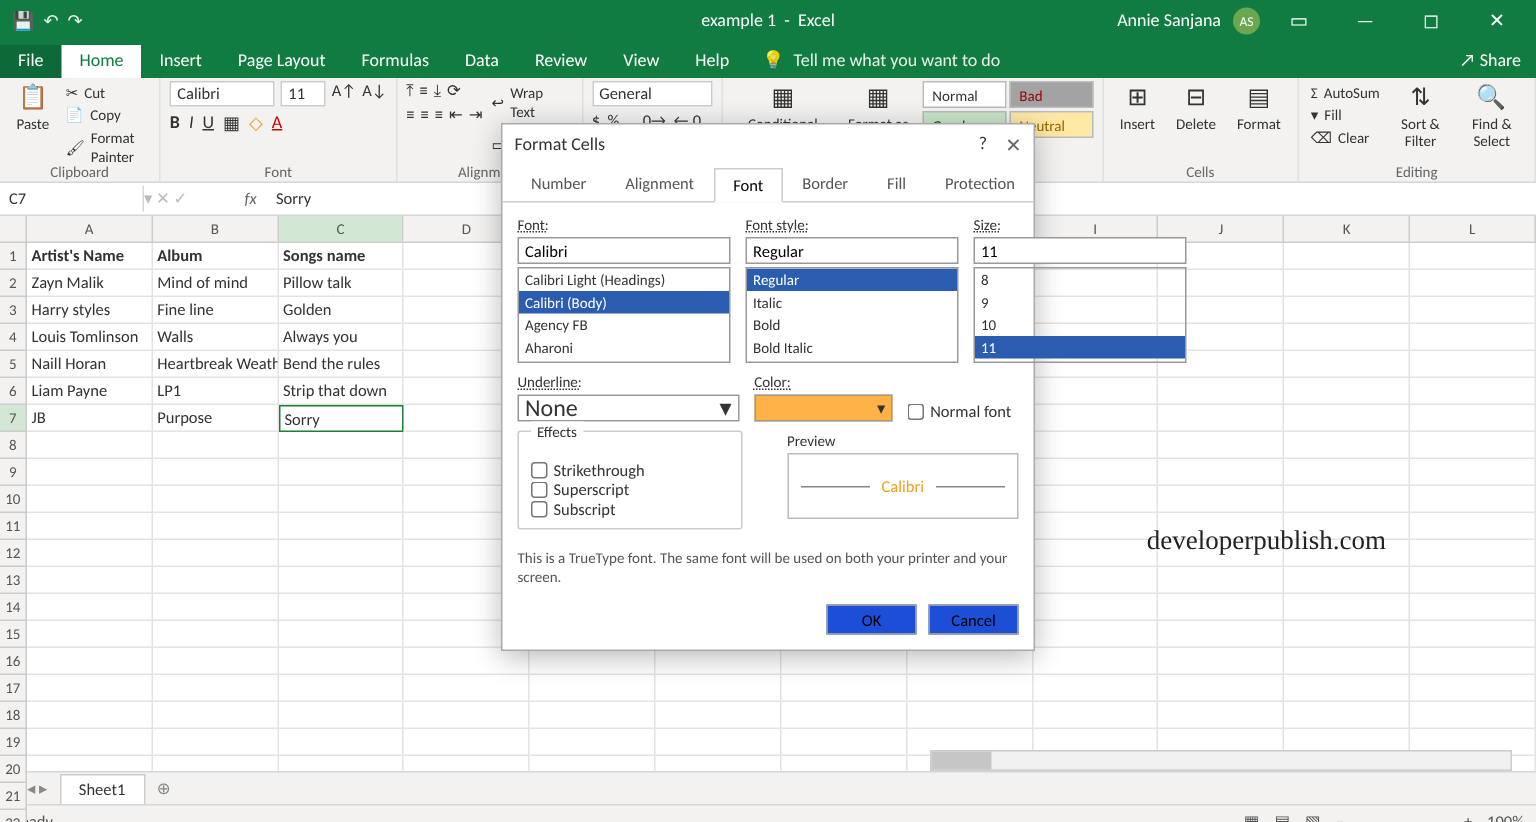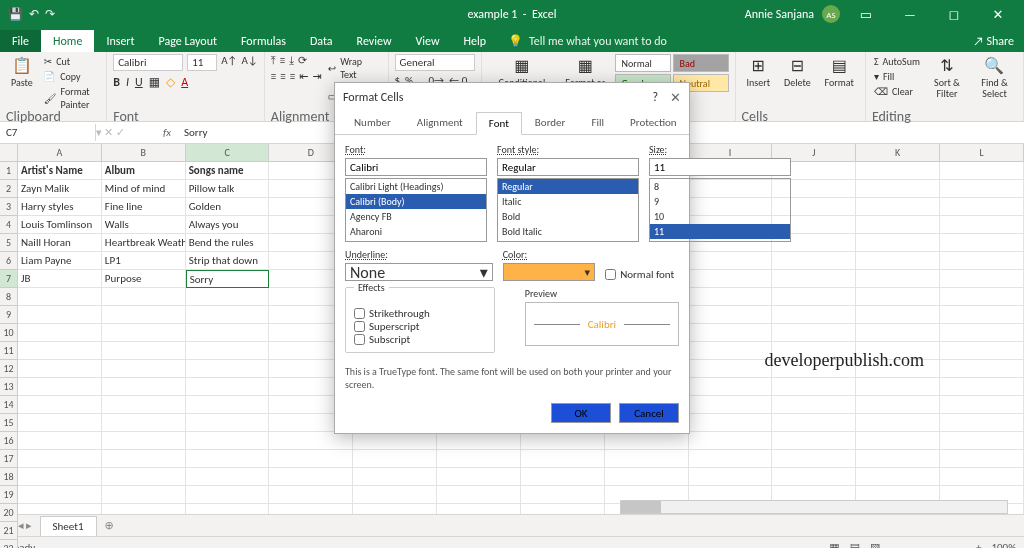--- a/index.html
+++ b/index.html
@@ -13,21 +13,21 @@
 .titlebar .winbtn{width:36px;text-align:center;font-size:13px}
 .ribbon-tabs{height:24px;background:#107c41;color:#fff;display:flex;align-items:flex-end;font-size:12px}
 .ribbon-tabs .tab{padding:4px 12px;cursor:pointer}
 .ribbon-tabs .tab.file{background:#0e6938}
 .ribbon-tabs .tab.active{background:#fff;color:#107c41}
 .ribbon-tabs .tellme{display:flex;align-items:center;gap:6px;padding:4px 10px;opacity:.9}
 .ribbon-tabs .share{margin-left:auto;padding:4px 10px}
 .ribbon{height:70px;background:#f3f2f1;border-bottom:1px solid #d6d6d6;display:flex;font-size:11px}
 .grp{border-right:1px solid #e0e0e0;padding:2px 6px 1px;display:flex;flex-direction:column;justify-content:space-between;height:100%}
 .grp .top{display:flex;gap:4px;align-items:flex-start;height:52px}
-.grp .label{font-size:14px;color:#666;height:12px}
+.grp .label{text-align:center;font-size:10px;color:#666;height:12px}
 .rbtn{display:flex;flex-direction:column;align-items:center;justify-content:center;padding:2px 4px;border:1px solid transparent;border-radius:2px;font-size:10px;text-align:center;line-height:1.1}
 .rbtn .ico{font-size:16px;margin-bottom:2px}
 .sml{font-size:10px;display:flex;align-items:center;gap:4px;padding:1px 2px}
 .combo{border:1px solid #ccc;background:#fff;padding:1px 4px;font-size:11px;display:inline-flex;align-items:center;justify-content:space-between}
 .stylebox{border:1px solid #bbb;padding:2px 6px;font-size:10px;height:18px;display:flex;align-items:center;min-width:56px}
 .normal{background:#fff}
 .bad{background:#a3a3a3;color:#9c0006}
 .good{background:#c8e6c9;color:#006100}
 .neutral{background:#ffe8a6;color:#9c6500}
 .formula-bar{height:22px;border-bottom:1px solid #d6d6d6;display:flex;align-items:center}

